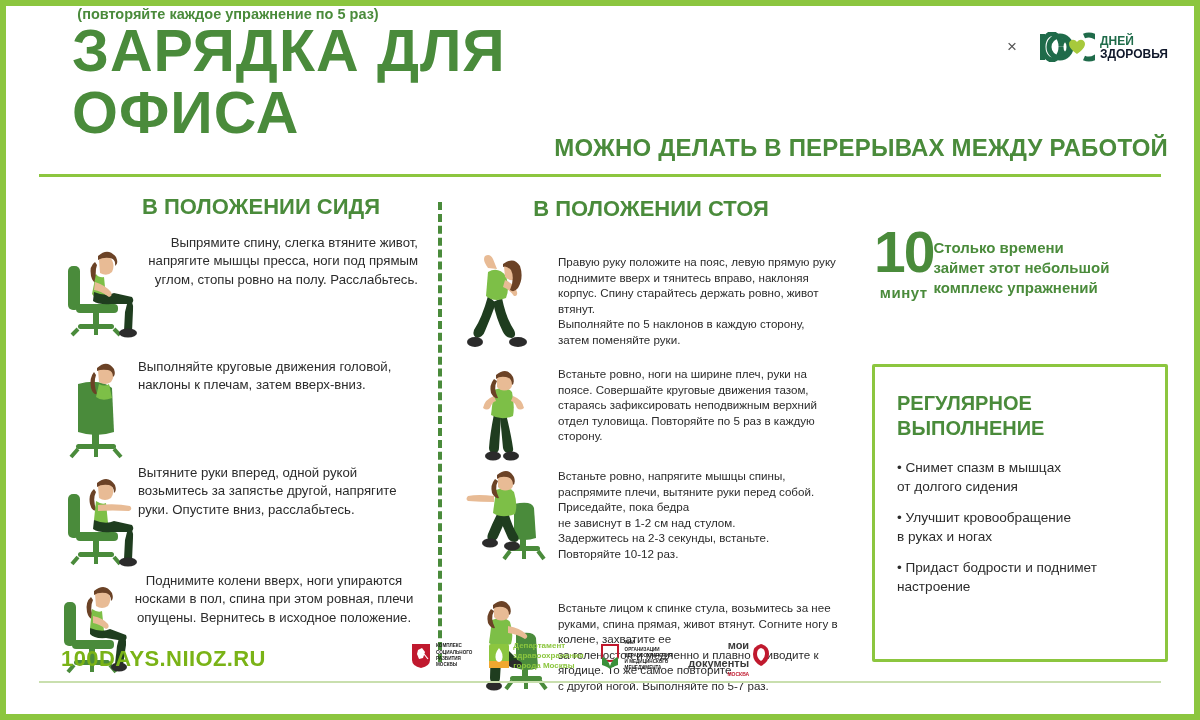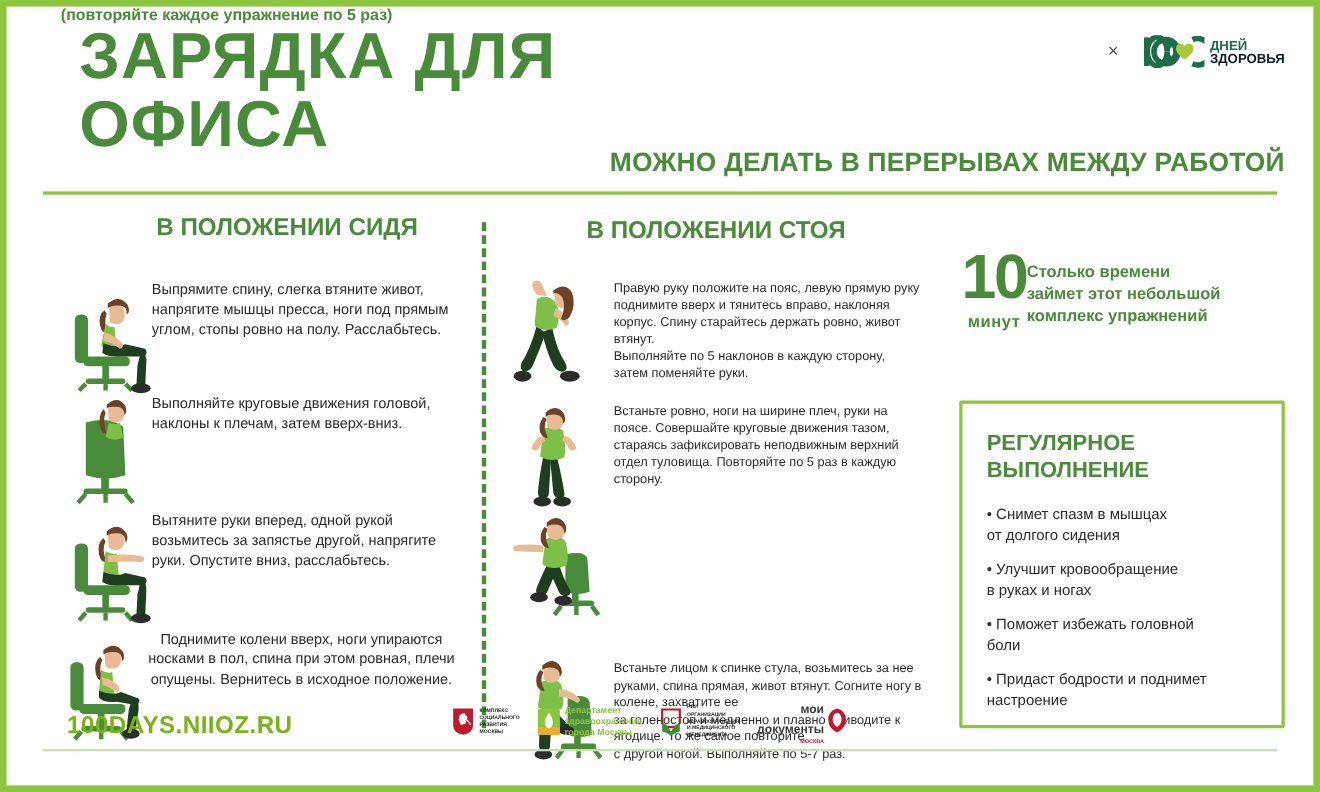--- a/index.html
+++ b/index.html
@@ -7,20 +7,21 @@
     width: 1200px; height: 720px;
     font-family: "Liberation Sans", sans-serif;
     background: #ffffff;
   }
   .poster {
     position: relative;
     width: 1200px; height: 720px;
     background: #ffffff;
     border: 6px solid #8cc63f;
     overflow: hidden;
+    padding-left: 22px;
   }
 
   
   .header {
     position: absolute; left: 0; top: 0; width: 1188px; height: 160px;
   }
   .title {
     position: absolute; left: 66px; top: 14px;
     font-size: 59px; line-height: 62px; font-weight: bold;
     color: #4a8b3b; letter-spacing: 1px;
@@ -154,21 +155,21 @@
 
     <div class="subtitle">МОЖНО ДЕЛАТЬ В ПЕРЕРЫВАХ МЕЖДУ РАБОТОЙ</div>
   </div>
   <div class="hrule"></div>
 
   <div class="col-head" id="head-sitting">В ПОЛОЖЕНИИ СИДЯ</div>
   <div id="head-sitting-sub">(повторяйте каждое упражнение по 5 раз)</div>
   <div class="col-head" id="head-standing">В ПОЛОЖЕНИИ СТОЯ</div>
   <div class="dash-divider"></div>
 
-  <div class="ex col-sitting" style="left:48px; top:248px;">
+  <div class="ex col-sitting" style="left:48px; top:228px;text-align:right;">
     <span class="fig">
       <svg width="84" height="104" viewBox="0 0 84 104">
         <g fill="#4a8b3b">
           <rect x="14" y="32" width="12" height="44" rx="5"></rect>
           <rect x="22" y="70" width="42" height="9" rx="4"></rect>
           <rect x="39" y="76" width="6" height="16"></rect>
           <rect x="24" y="90" width="36" height="5" rx="2.5"></rect>
           <path d="M24 95 L18 101 M60 95 L66 101 M42 95 L42 101" stroke="#4a8b3b" stroke-width="4" fill="none"></path>
         </g>
         <g>
@@ -311,20 +312,24 @@
           <ellipse cx="32" cy="75" rx="8" ry="4.5" fill="#2b2b2b"></ellipse>
           <ellipse cx="54" cy="78" rx="8" ry="4.5" fill="#2b2b2b"></ellipse>
           <path d="M38 22 q12 -5 18 2 q4 13 1 22 q-13 5 -22 -1 Z" fill="#7dbf47"></path>
           <path d="M36 28 q-16 -2 -26 0 q-3 3 0 5 q13 1 26 1 Z" fill="#e8bb95"></path>
           <path d="M40 8 q9 -7 14 2 q3 7 -1 11 q-8 4 -13 -2 Z" fill="#e8bb95"></path>
           <path d="M39 7 q11 -9 17 2 q2 6 -1 8 q0 -7 -6 -8 q-7 -1 -10 2 Z" fill="#6b4226"></path>
           <path d="M37 11 q-5 6 -3 14 q3 6 7 5 q-5 -10 -1 -17 Z" fill="#6b4226"></path>
         </g>
       </svg>
     </span>
+    <span class="txt">Встаньте ровно, напрягите мышцы спины, распрямите плечи, вытяните руки перед собой. Приседайте, пока бедра
+не зависнут в 1-2 см над стулом.
+Задержитесь на 2-3 секунды, встаньте.
+Повторяйте 10-12 раз.</span>
   </div>
 
   <div class="ex col-standing" style="left:452px; top:594px;">
     <span class="fig" style="width:100px;">
       <svg width="96" height="100" viewBox="0 0 96 100">
         <g fill="#4a8b3b">
           <path d="M58 34 q18 -4 20 4 l2 30 q-12 4 -22 0 Z"></path>
           <rect x="64" y="64" width="6" height="14"></rect>
           <rect x="52" y="76" width="32" height="5" rx="2.5"></rect>
           <path d="M54 81 L48 89 M82 81 L88 89 M68 81 L68 89" stroke="#4a8b3b" stroke-width="4" fill="none"></path>
@@ -358,22 +363,20 @@
   </div>
 
   <div class="regbox">
     <h3>РЕГУЛЯРНОЕ
 ВЫПОЛНЕНИЕ</h3>
     <ul>
       <li>• Снимет спазм в мышцах
 от долгого сидения</li>
       <li>• Улучшит кровообращение
 в руках и ногах</li>
-      <li>• Поможет избежать головной
-боли</li>
       <li>• Придаст бодрости и поднимет
 настроение</li>
     </ul>
   </div>
 
   <div class="footer-rule"></div>
   <div class="site">100DAYS.NIIOZ.RU</div>
 
   <div class="partners">
     <div class="partner">

